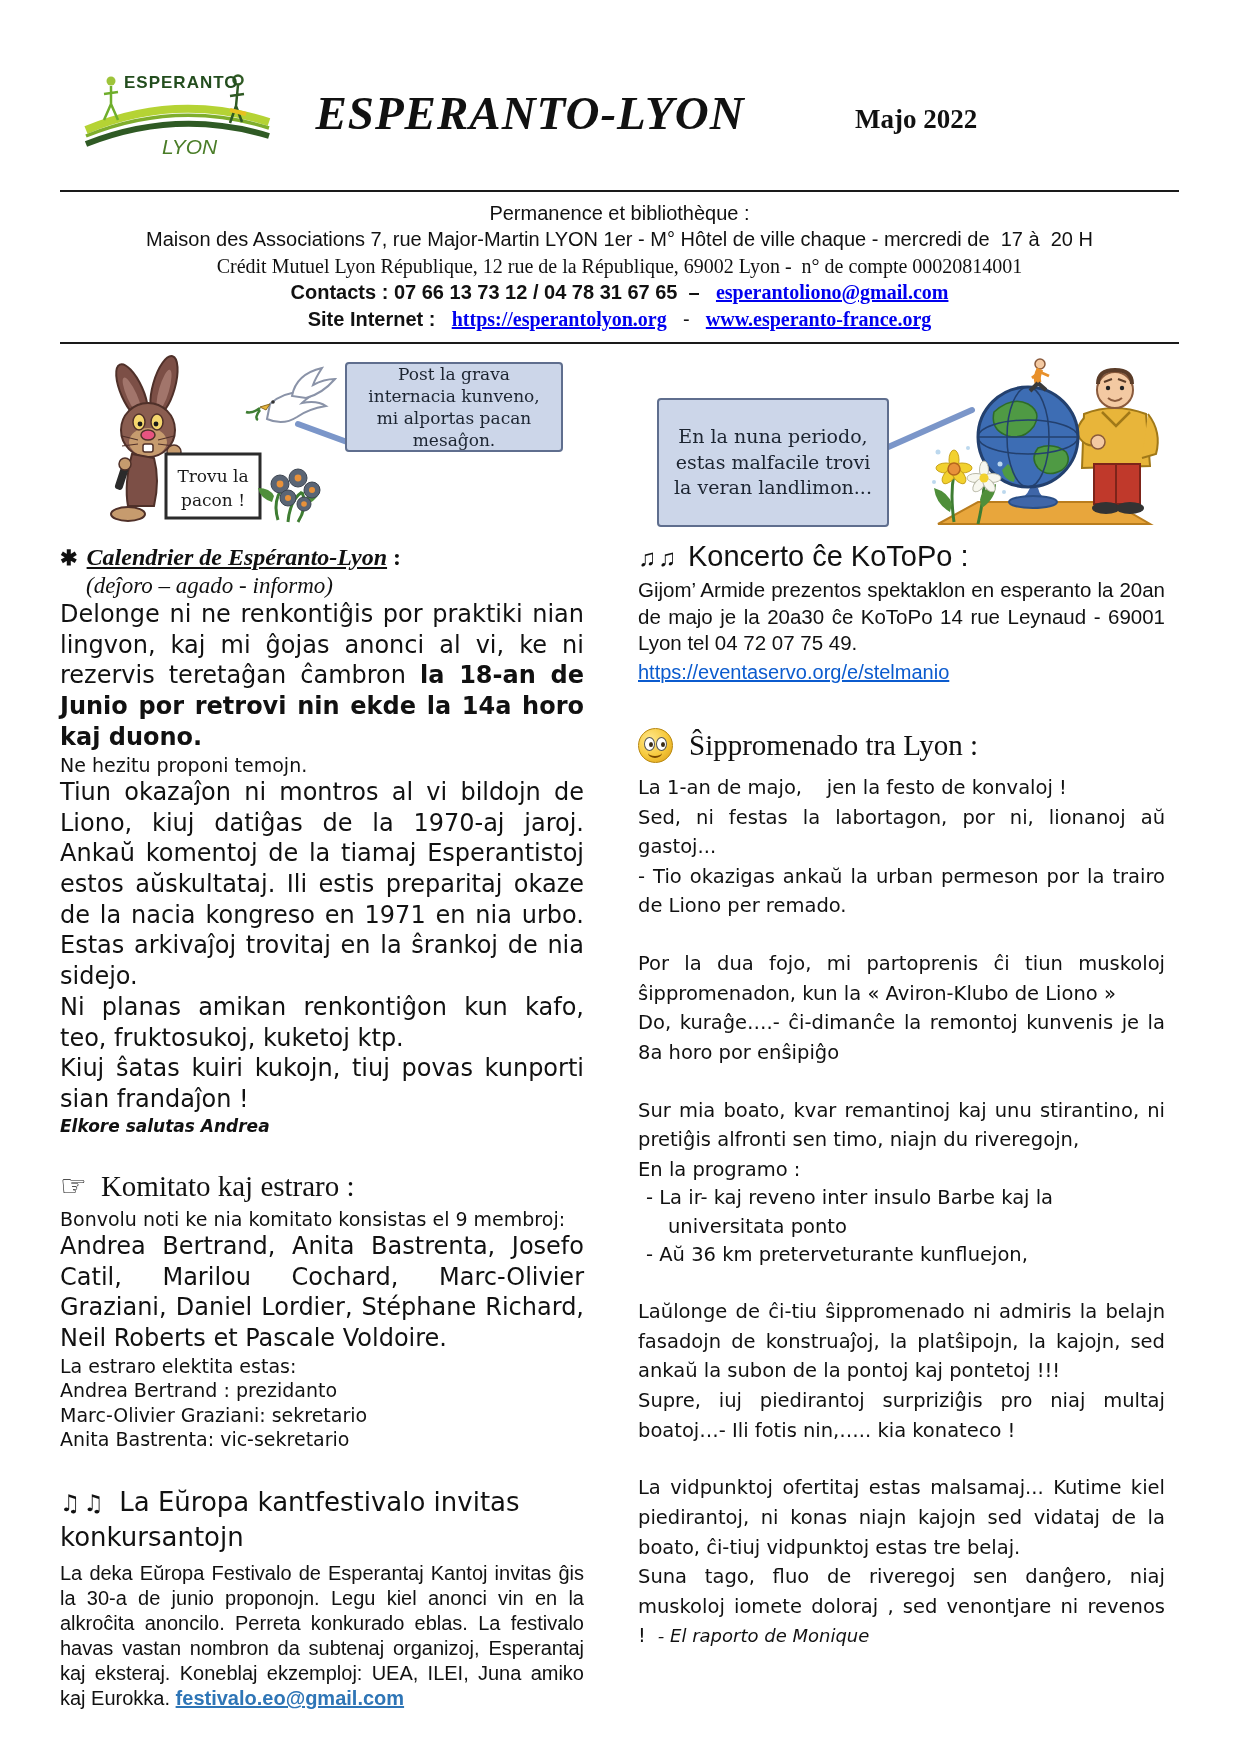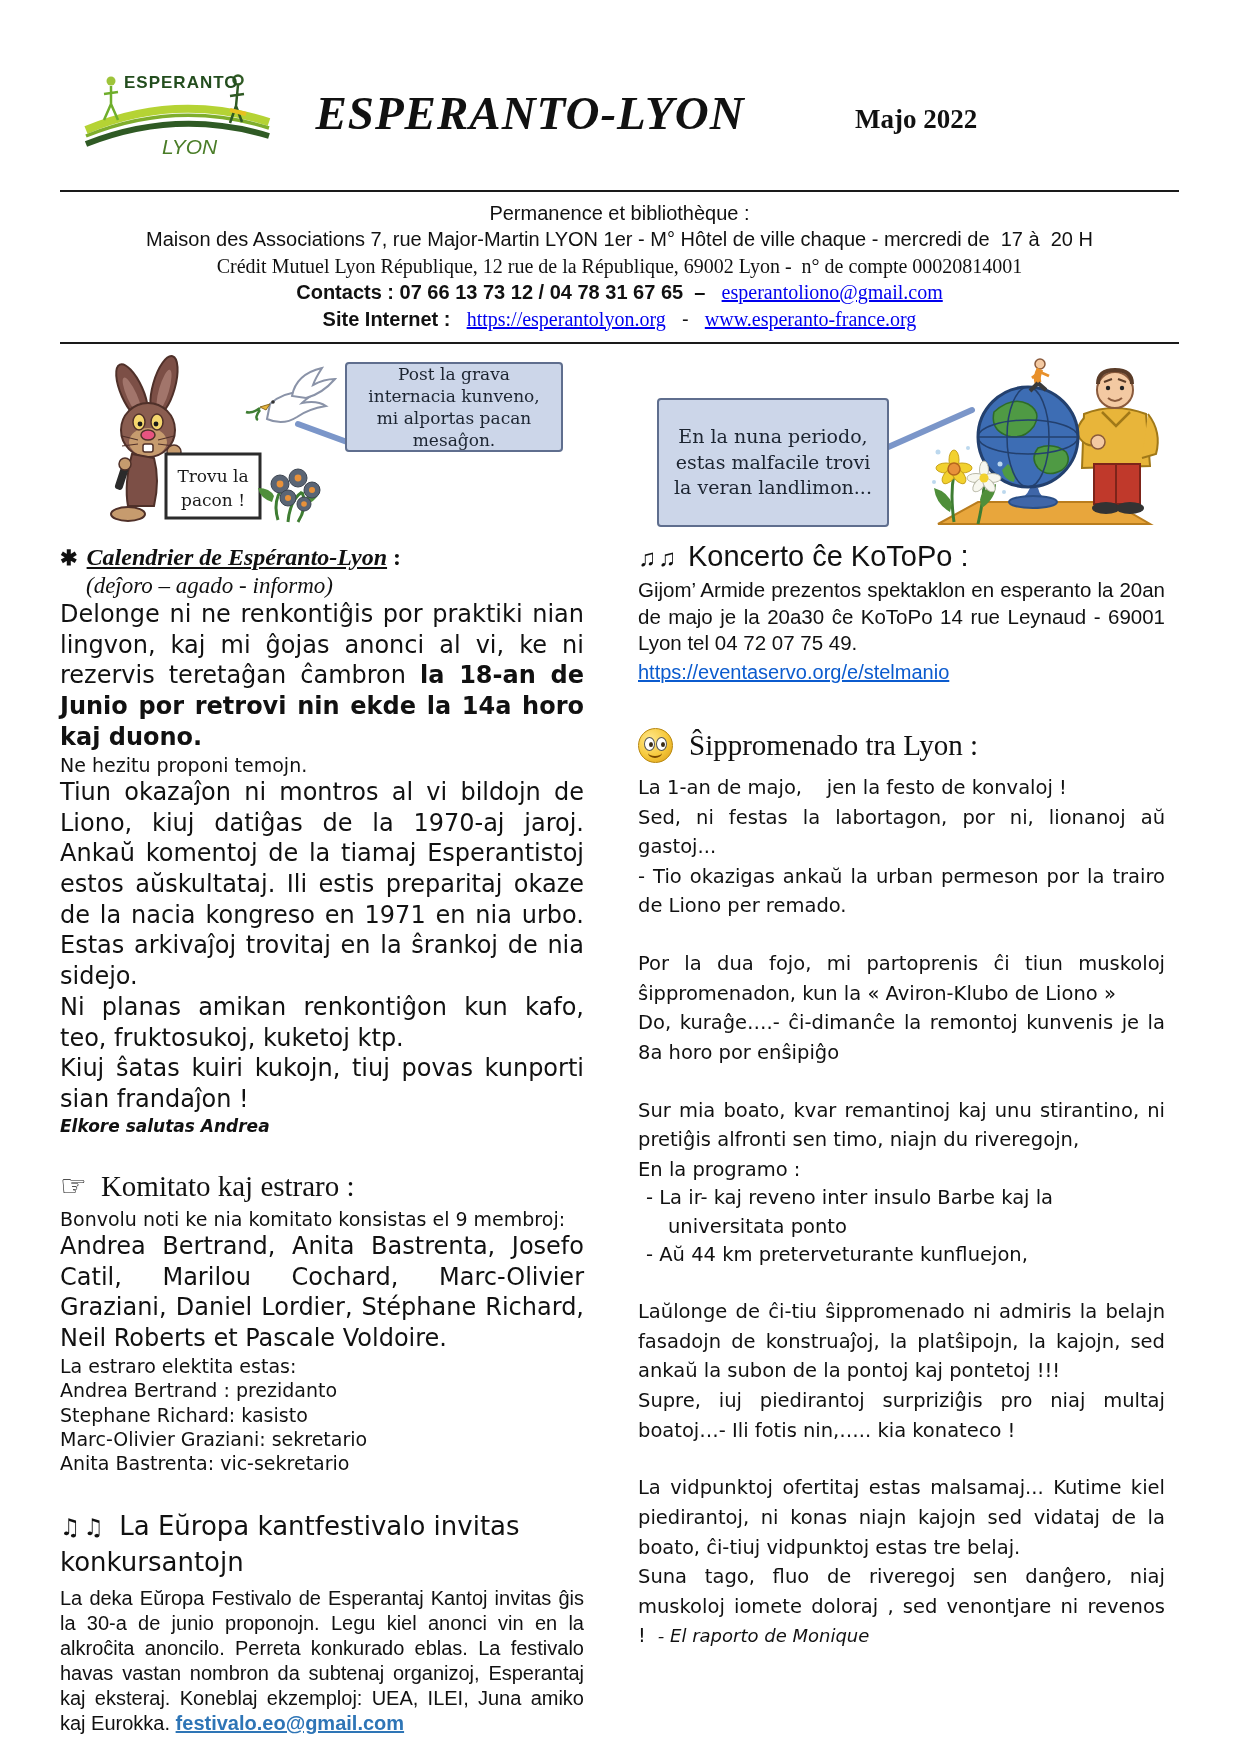--- a/index.html
+++ b/index.html
@@ -18,21 +18,21 @@
   .rule{border:0;border-top:2.5px solid #1a1a1a;height:0;margin:0;}
 
   
   .contact{text-align:center;padding:8px 0 10px;line-height:1.32;}
   .contact .ws{white-space:pre-wrap;}
   .c-head{font-family:"Liberation Sans",sans-serif;font-weight:normal;font-size:20px;}
   .c-sans{font-family:"Liberation Sans",sans-serif;font-size:20px;}
   .c-serif{font-family:"Liberation Serif",serif;font-size:20px;}
   .b-sans{font-family:"Liberation Sans",sans-serif;font-weight:bold;font-size:20px;}
   a.lnk{color:#0000EE;text-decoration:underline;font-family:"Liberation Serif",serif;
-        font-size:20px;cursor:pointer;}
+        font-size:20px;cursor:pointer;font-weight:bold;}
   .sep{font-family:"Liberation Sans",sans-serif;font-size:20px;}
 
   
   .strip{position:relative;height:176px;margin-top:8px;}
   .scene{position:absolute;top:0;z-index:1;}
   .overlay{position:absolute;left:0;top:0;z-index:1;pointer-events:none;}
   .bubble{position:absolute;z-index:2;background:#ccd6e9;border:2px solid #5f6e8e;
           border-radius:4px;display:flex;align-items:center;justify-content:center;
           text-align:center;font-family:"DejaVu Serif",serif;color:#1c2430;
           padding:6px 10px;box-sizing:border-box;}
@@ -296,21 +296,20 @@
       <p class="p-just">Kiuj ŝatas kuiri kukojn, tiuj povas kunporti sian frandaĵon !</p>
       <p class="sig1">Elkore salutas Andrea</p>
 
       <h3 class="h-serif">
         <span class="hand">☞</span><span>Komitato kaj estraro :</span>
       </h3>
       <p class="p-line">Bonvolu noti ke nia komitato konsistas el 9 membroj:</p>
       <p class="p-just">Andrea Bertrand, Anita Bastrenta, Josefo Catil, Marilou Cochard, Marc-Olivier Graziani, Daniel Lordier, Stéphane Richard, Neil Roberts et Pascale Voldoire.</p>
       <p class="p-line">La estraro elektita estas:</p>
       <p class="p-line">Andrea Bertrand : prezidanto</p>
-      <p class="p-line">Stephane Richard: kasisto</p>
       <p class="p-line">Marc-Olivier Graziani: sekretario</p>
       <p class="p-line">Anita Bastrenta: vic-sekretario</p>
 
       <h3 class="h-sans">
         <span class="notes">♫♫</span><span>La Eŭropa kantfestivalo invitas konkursantojn</span>
       </h3>
       <p class="p-arial"><span>La deka Eŭropa Festivalo de Esperantaj Kantoj invitas ĝis la 30-a de junio proponojn. Legu kiel anonci vin en la alkroĉita anoncilo. Perreta konkurado eblas. La festivalo havas vastan nombron da subtenaj organizoj, Esperantaj kaj eksteraj. Koneblaj ekzemploj: UEA, ILEI, Juna amiko kaj Eurokka. </span><a class="link-bold">festivalo.eo@gmail.com</a></p>
     </div>
 
     <div class="col-right">
@@ -330,20 +329,20 @@
         <span>Ŝippromenado tra Lyon :</span>
       </h3>
       <p class="r-line ws">La 1-an de majo,    jen la festo de konvaloj !</p>
       <p class="r-p">Sed, ni festas la labortagon, por ni, lionanoj aŭ gastoj...</p>
       <p class="r-p">- Tio okazigas ankaŭ la urban permeson por la trairo de Liono per remado.</p>
       <p class="r-p gap">Por la dua fojo, mi partoprenis ĉi tiun muskoloj ŝippromenadon, kun la « Aviron-Klubo de Liono »</p>
       <p class="r-p">Do, kuraĝe….- ĉi-dimanĉe la remontoj kunvenis je la 8a horo por enŝipiĝo</p>
       <p class="r-p gap">Sur mia boato, kvar remantinoj kaj unu stirantino, ni pretiĝis alfronti sen timo, niajn du riveregojn,</p>
       <p class="r-line">En la programo :</p>
       <p class="bullet">-  La ir- kaj reveno inter insulo Barbe kaj la universitata ponto</p>
-      <p class="bullet">-  Aŭ 44 km preterveturante kunfluejon,</p>
+      <p class="bullet">-  Aŭ 36 km preterveturante kunfluejon,</p>
       <p class="r-p gap">Laŭlonge de ĉi-tiu ŝippromenado ni admiris la belajn fasadojn de konstruaĵoj, la platŝipojn, la kajojn, sed ankaŭ la subon de la pontoj kaj pontetoj !!!</p>
       <p class="r-p">Supre, iuj piedirantoj surpriziĝis pro niaj multaj boatoj…- Ili fotis nin,….. kia konateco !</p>
       <p class="r-p gap">La vidpunktoj ofertitaj estas malsamaj... Kutime kiel piedirantoj, ni konas niajn kajojn sed vidataj de la boato, ĉi-tiuj vidpunktoj estas tre belaj.</p>
       <p class="r-p"><span>Suna tago, fluo de riveregoj sen danĝero, niaj muskoloj iomete doloraj , sed venontjare ni revenos !</span><span class="sig2">- El raporto de Monique</span></p>
     </div>
   </main>
 </div>
 
 </body></html>

